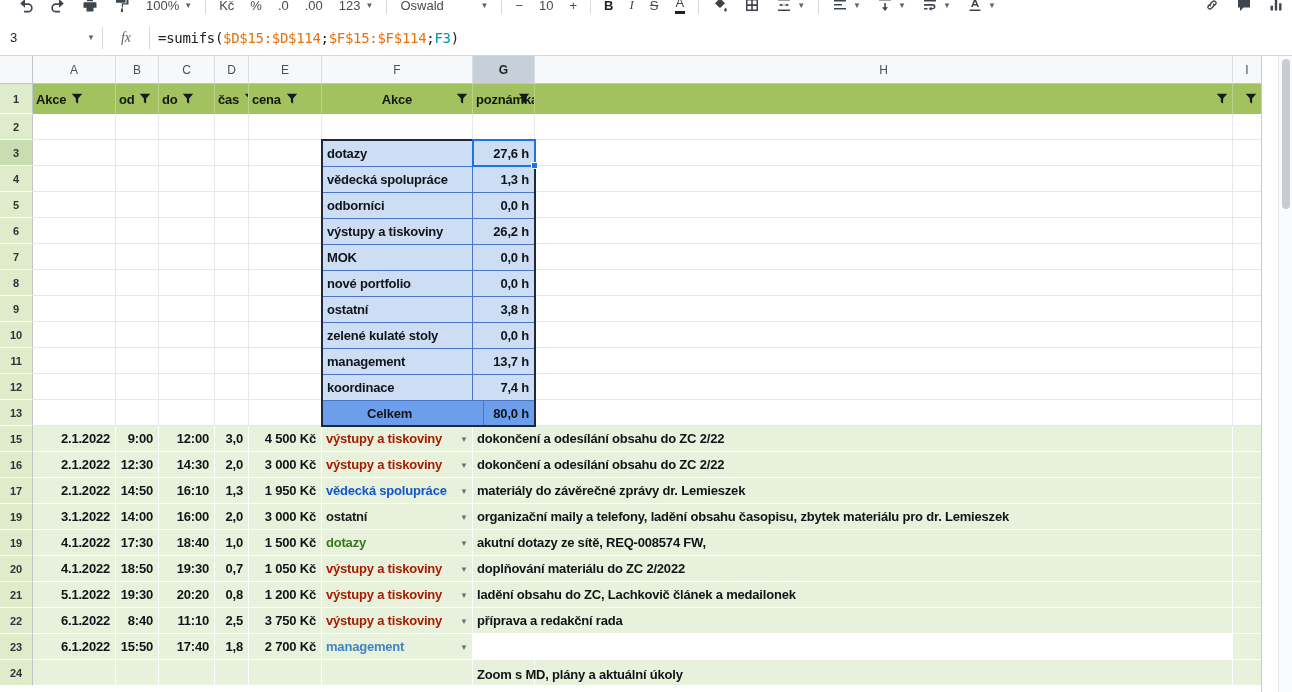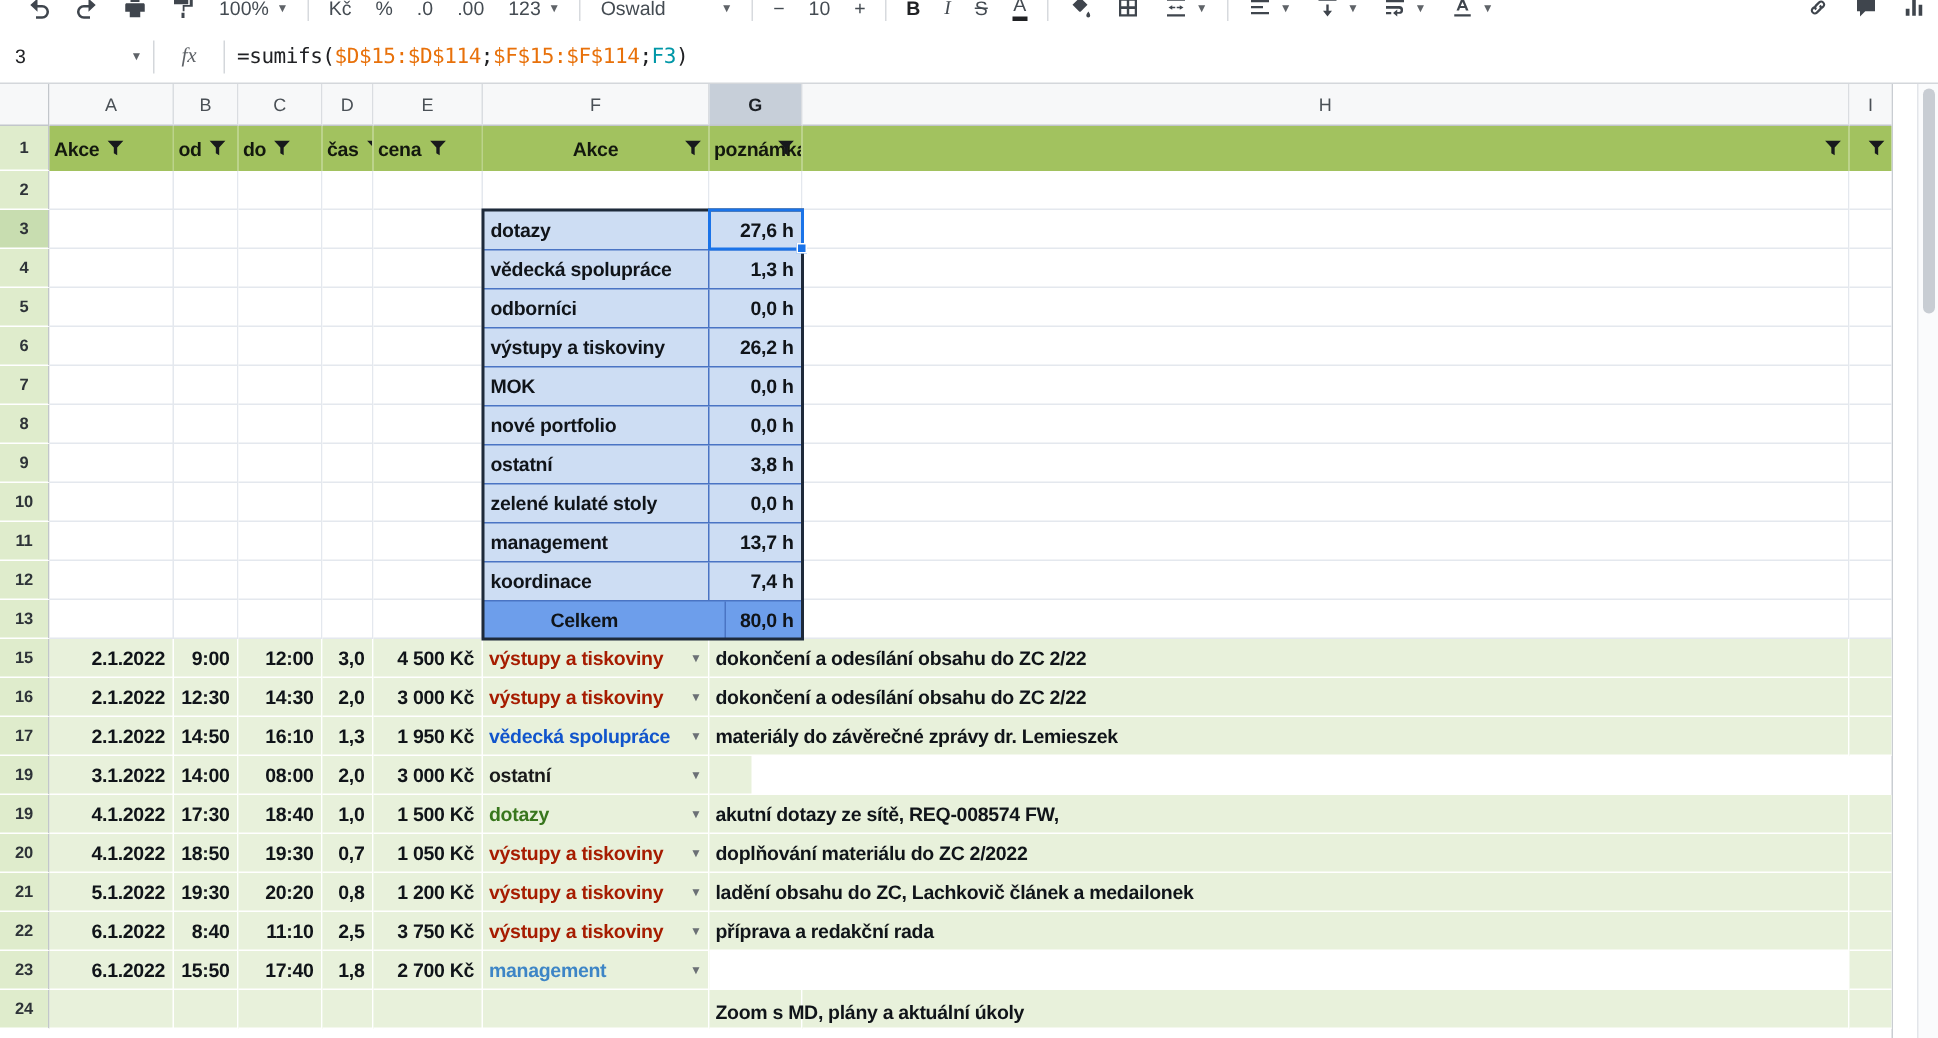--- a/index.html
+++ b/index.html
@@ -536,26 +536,29 @@
       </div>
       <div class="cell cg note" data-name="cell-G17" style="width: 760px;">
         <div class="note-text" data-name="note-text">materiály do závěrečné zprávy dr. Lemieszek</div>
       </div>
       <div class="cell cg" data-name="cell-I17" style="width: 29px;"></div>
     </div>
     <div class="grid-row" data-name="row-18">
       <div class="rowh" data-name="row-header-18">19</div>
       <div class="cell cg ar" data-name="cell-A18" style="width: 83px;">3.1.2022</div>
       <div class="cell cg ar" data-name="cell-B18" style="width: 43px;">14:00</div>
-      <div class="cell cg ar" data-name="cell-C18" style="width: 56px;">08:00</div>
+      <div class="cell cg ar" data-name="cell-C18" style="width: 56px;">16:00</div>
       <div class="cell cg ar" data-name="cell-D18" style="width: 34px;">2,0</div>
       <div class="cell cg ar" data-name="cell-E18" style="width: 73px;">3 000 Kč</div>
       <div class="cell cg al" data-name="cell-F18" style="width: 151px;">
         <div class="akce-label" data-name="dropdown-value" style="color: rgb(26, 26, 26);">ostatní</div>
         <div class="akce-arrow" data-name="dropdown-arrow-icon">▼</div>
+      </div>
+      <div class="cell cg note" data-name="cell-G18" style="width: 760px;">
+        <div class="note-text" data-name="note-text">organizační maily a telefony, ladění obsahu časopisu, zbytek materiálu pro dr. Lemieszek</div>
       </div>
       <div class="cell cg" data-name="cell-I18" style="width: 29px;"></div>
     </div>
     <div class="grid-row" data-name="row-19">
       <div class="rowh" data-name="row-header-19">19</div>
       <div class="cell cg ar" data-name="cell-A19" style="width: 83px;">4.1.2022</div>
       <div class="cell cg ar" data-name="cell-B19" style="width: 43px;">17:30</div>
       <div class="cell cg ar" data-name="cell-C19" style="width: 56px;">18:40</div>
       <div class="cell cg ar" data-name="cell-D19" style="width: 34px;">1,0</div>
       <div class="cell cg ar" data-name="cell-E19" style="width: 73px;">1 500 Kč</div>

